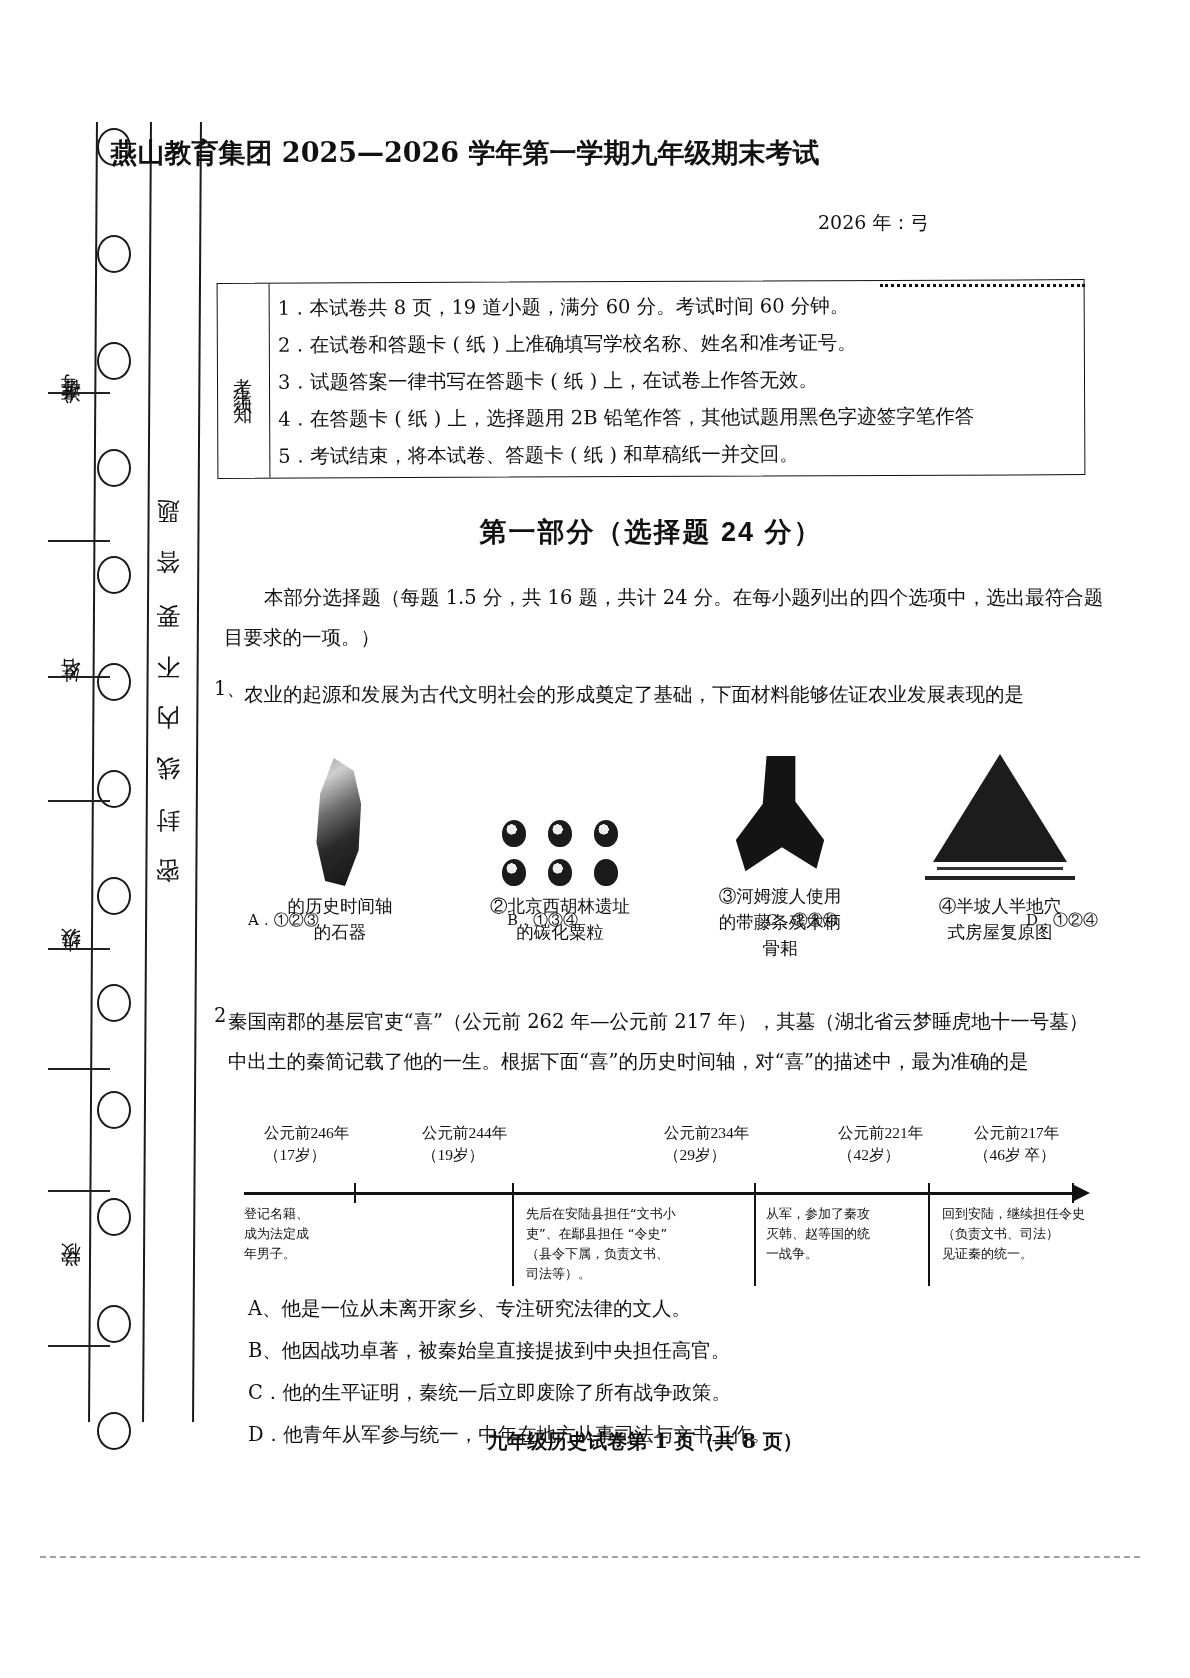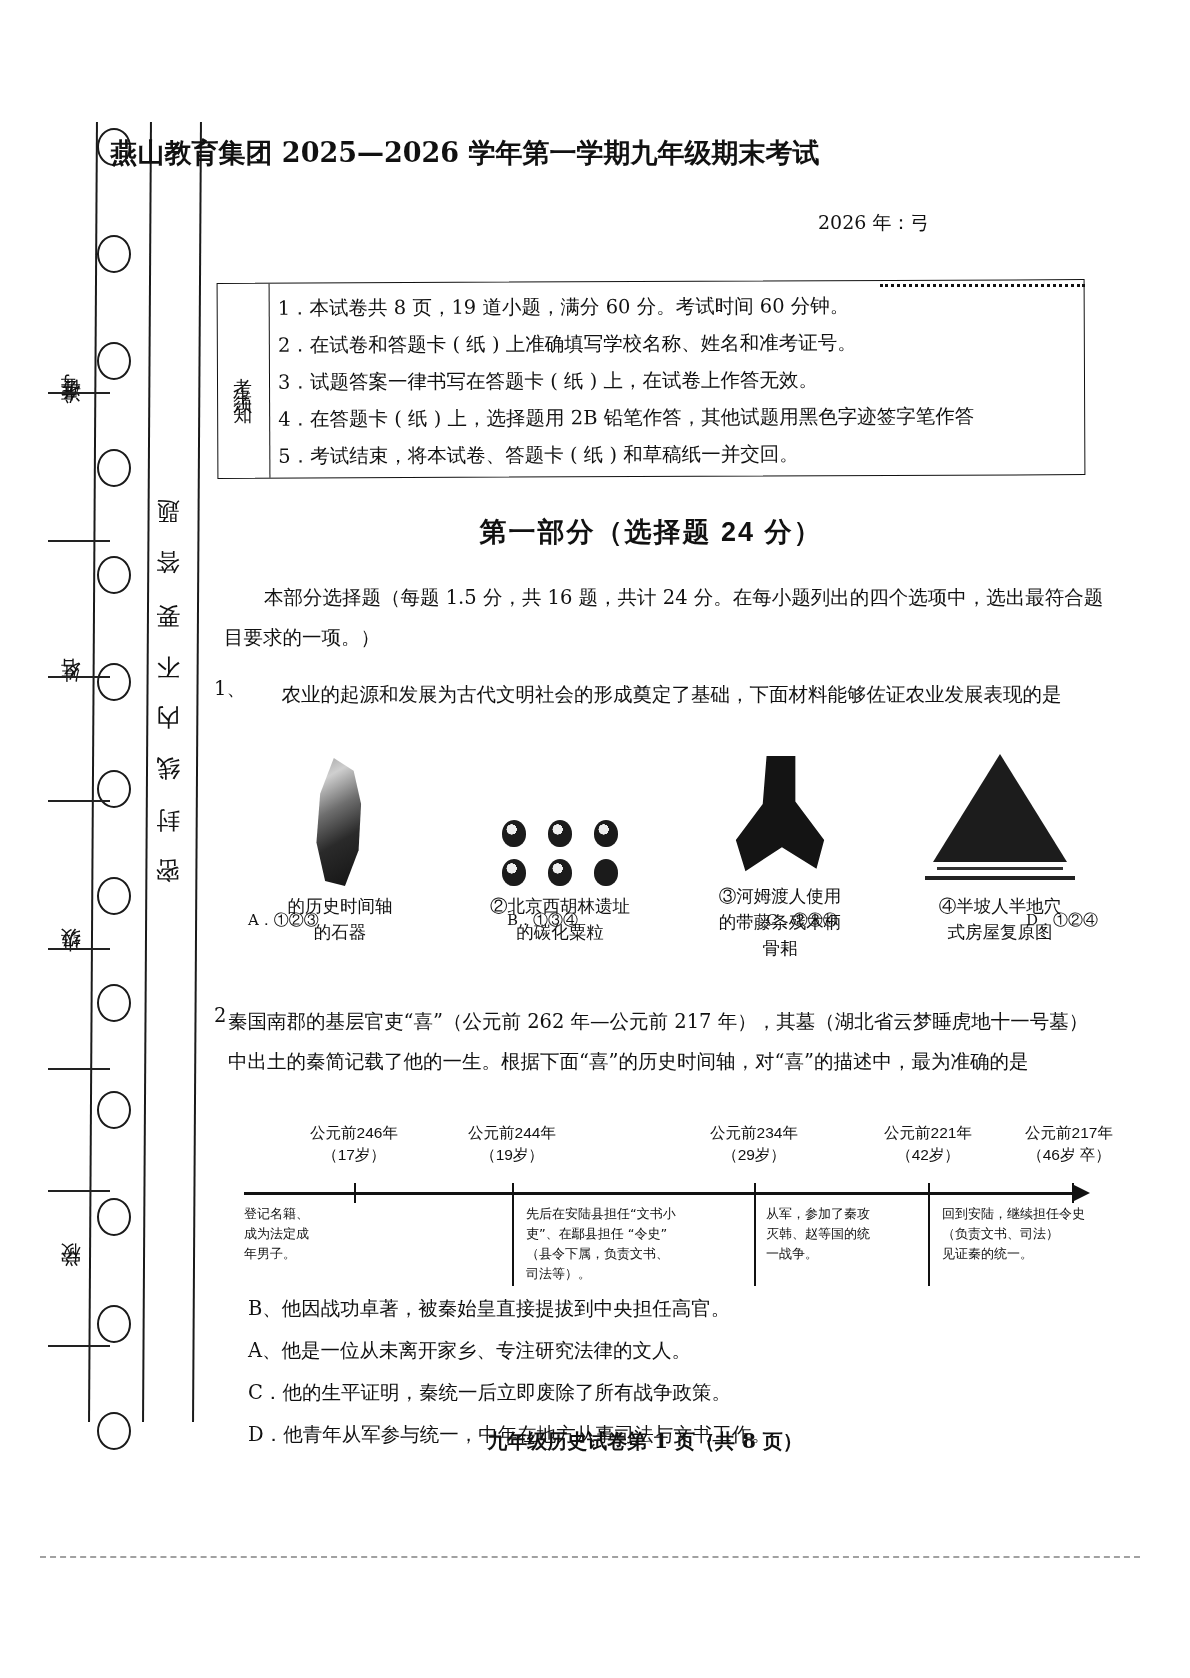--- a/index.html
+++ b/index.html
@@ -91,21 +91,21 @@
     position:absolute;left:224px;top:578px;width:880px;
     font-size:19.5px;line-height:40px;text-indent:40px;
     font-family:"DejaVu Serif","Liberation Serif",serif;
   }
 
   
   .q{position:absolute;font-family:"DejaVu Serif","Liberation Serif",serif;}
   .q-num{position:absolute;font-size:19.5px;}
   .q-text{font-size:19.5px;line-height:40px;}
   .q1{left:214px;top:675px;width:885px;}
-  .q1 .q-body{margin-left:30px;text-align:center;}
+  .q1 .q-body{margin-left:30px;}
 
   
   .img-row{
     position:absolute;left:240px;top:726px;width:860px;height:235px;
     display:flex;justify-content:space-between;
   }
   .img-cell{width:200px;display:flex;flex-direction:column;align-items:center;}
   .img-box{height:160px;display:flex;align-items:flex-end;justify-content:center;}
   .cap{
     margin-top:7px;text-align:center;font-size:17.5px;line-height:26px;
@@ -148,22 +148,22 @@
   
   .timeline{position:absolute;left:234px;top:1122px;width:866px;height:170px;}
   .tl-axis{position:absolute;left:10px;top:70px;width:830px;height:2.6px;background:#111;}
   .tl-arrow{
     position:absolute;left:838px;top:62px;width:0;height:0;
     border-left:18px solid #111;border-top:9px solid transparent;border-bottom:9px solid transparent;
   }
   .tl-tick{position:absolute;top:61px;width:2.4px;height:20px;background:#111;}
   .tl-sep{position:absolute;top:72px;width:2.2px;height:92px;background:#111;}
   .tl-label{
-    position:absolute;top:0;text-align:center;font-size:15.5px;line-height:22px;
-    font-family:Liberation Sans, sans-serif;white-space:pre-line;
+    position:absolute;top:0;text-align:left;font-size:15.5px;line-height:22px;
+    font-family:Liberation Serif, serif;white-space:pre-line;
   }
   .tl-desc{
     position:absolute;top:82px;font-size:13px;line-height:20px;
     font-family:"DejaVu Sans","Liberation Sans",sans-serif;white-space:pre-line;
   }
 
   .q2-opts{position:absolute;left:248px;top:1288px;width:860px;}
   .q2-opt{
     font-size:19.5px;line-height:42px;
     font-family:"DejaVu Serif","Liberation Serif",serif;
@@ -343,22 +343,22 @@
 司法等）。</div>
     <div class="tl-desc" style="left:532px;width:158px">从军，参加了秦攻
 灭韩、赵等国的统
 一战争。</div>
     <div class="tl-desc" style="left:708px;width:210px">回到安陆，继续担任令史
 （负责文书、司法）
 见证秦的统一。</div>
   </div>
 
   <div class="q2-opts">
+    <div class="q2-opt">A、他是一位从未离开家乡、专注研究法律的文人。</div>
     <div class="q2-opt">B、他因战功卓著，被秦始皇直接提拔到中央担任高官。</div>
-    <div class="q2-opt">A、他是一位从未离开家乡、专注研究法律的文人。</div>
     <div class="q2-opt">C．他的生平证明，秦统一后立即废除了所有战争政策。</div>
     <div class="q2-opt">D．他青年从军参与统一，中年在地方从事司法与文书工作。</div>
   </div>
 
   <div class="footer">九年级历史试卷第 1 页（共 8 页）</div>
   <div class="bottom-dash"></div>
 
 </div>
 
 </body></html>

